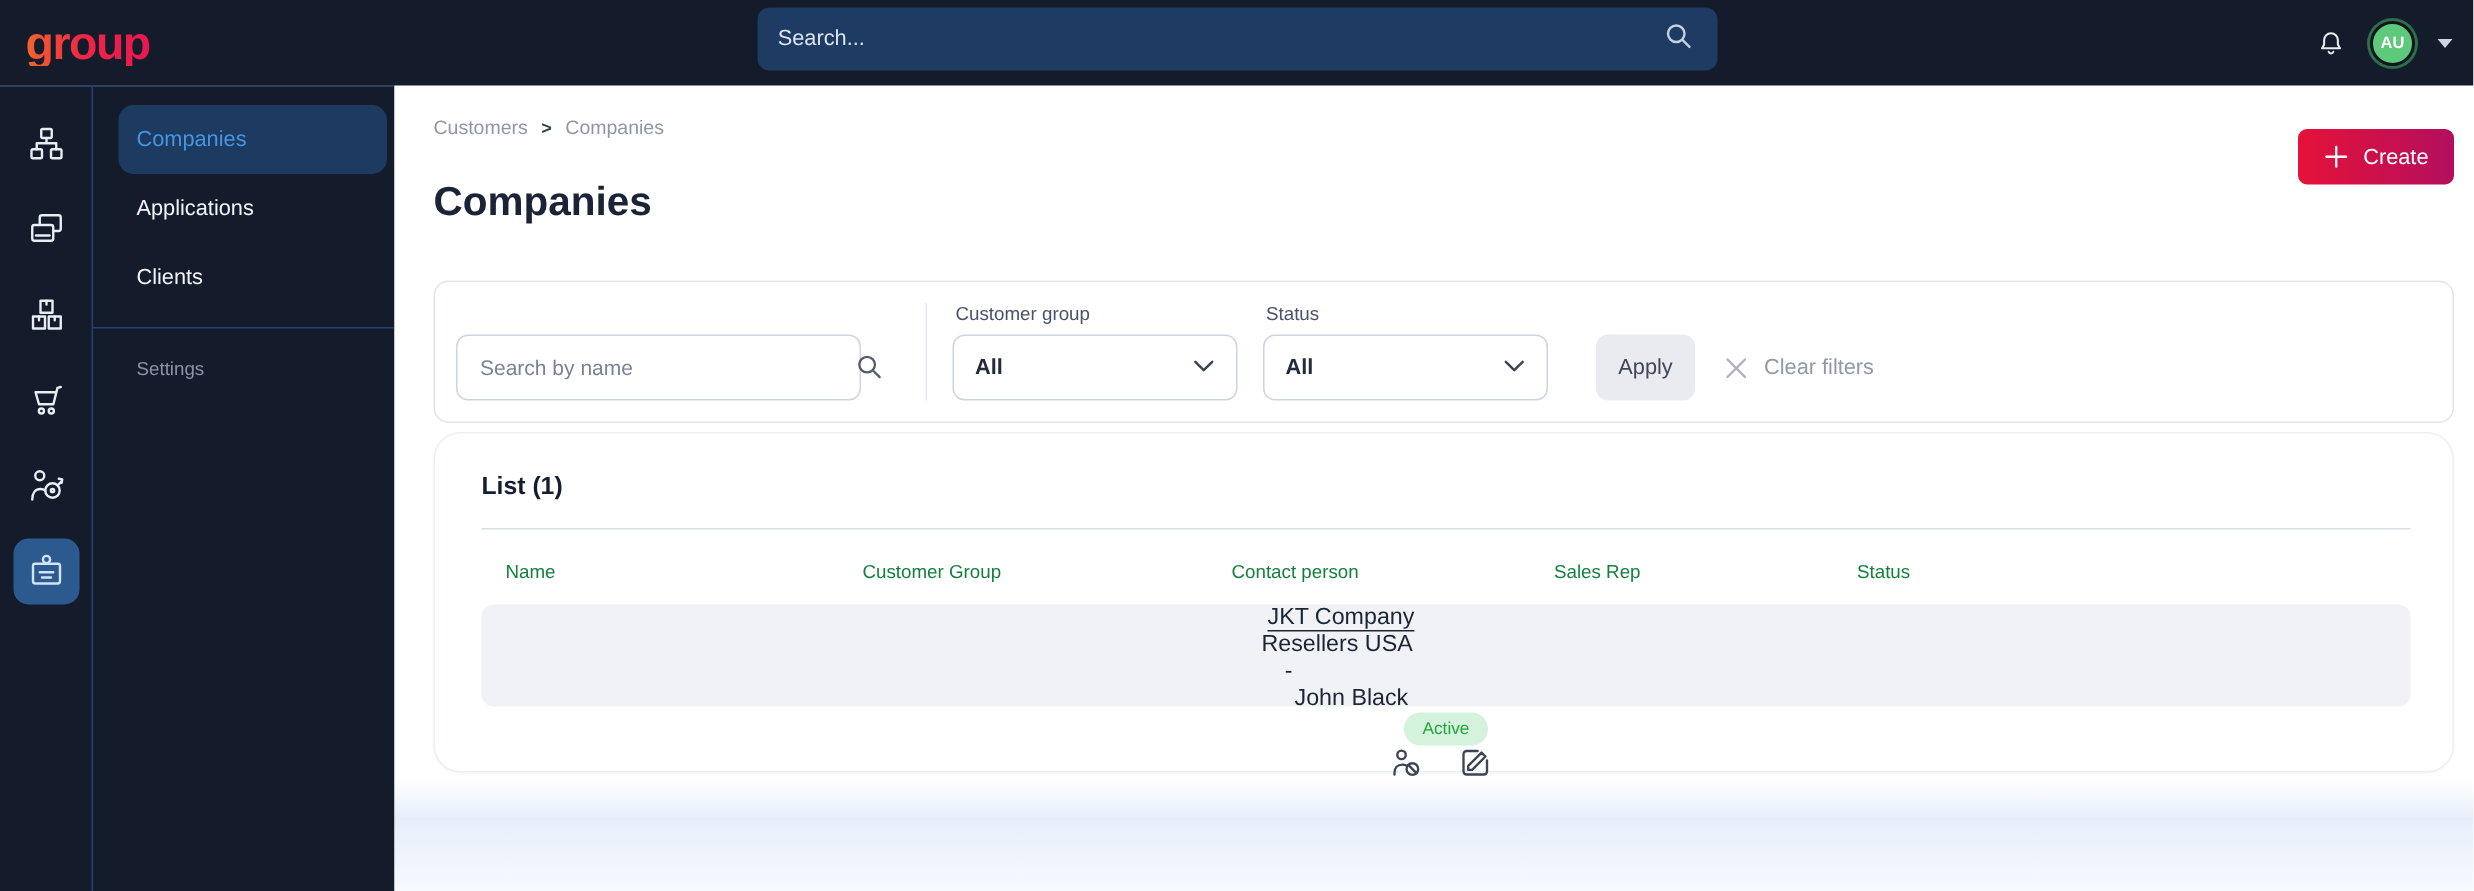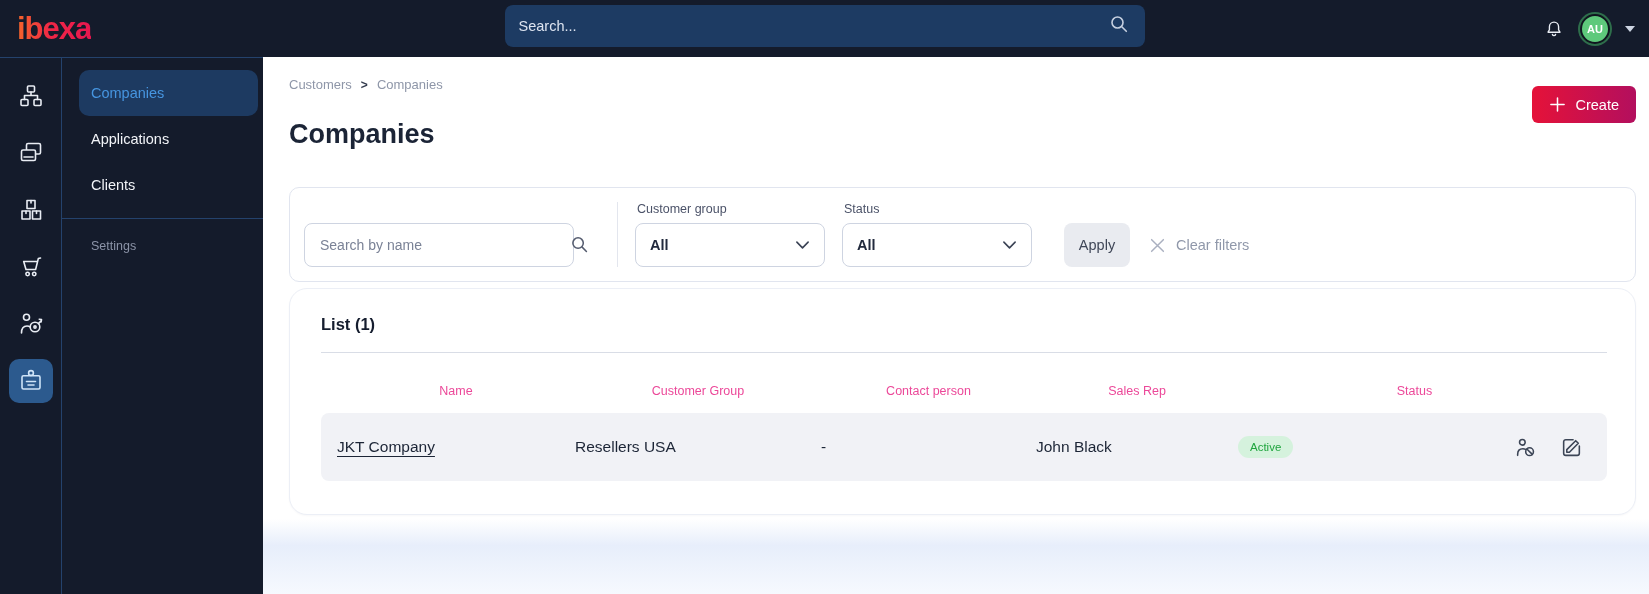--- a/index.html
+++ b/index.html
@@ -85,24 +85,24 @@
     font-family:"Liberation Sans",sans-serif;margin-top:40px; }
   .clear-btn { margin-left:19px; height:44px; display:flex; align-items:center; gap:10px;
     background:none; border:none; cursor:pointer; font-family:"Liberation Sans",sans-serif; }
   .clear-btn .txt { font-size:14.5px; color:#9098aa; }
 
   
   .list-card { margin-top:6px; height:227px; background:#fff; border:1px solid #eceff6;
     border-radius:18px; padding:26px 28px 0 31px; box-shadow:0 1px 2px rgba(20,30,60,.03); }
   .list-heading { font-size:16.5px; font-weight:bold; color:#151d2e; }
   .list-divider { height:1px; background:#d9dde6; margin-top:18px; }
-  .thead { display:flex; align-items:center; margin-top:31px; padding:0 16px;
-    font-size:12.5px; color:#ec4899;text-align:center; }
+  .thead { display:flex; align-items:center; margin-top:21px; padding:0 16px;
+    font-size:12.5px; color:#15803d; }
   .trow { display:flex; align-items:center; margin-top:15px; height:68px; padding:0 16px;
-    background:#f1f2f6; border-radius:8px; font-size:15.5px; color:#1c2536; }
+    background:#f1f2f6; border-radius:8px; font-size:15.5px; color:#1c2536;flex-direction:column; }
   .col-name { width:238px; } .col-group { width:246px; } .col-contact { width:215px; }
   .col-rep { width:202px; } .col-status { flex:1; }
   .name-link { color:#1c2536; text-decoration:underline; text-underline-offset:4px;
     cursor:pointer; }
   .badge { display:inline-block; background:#d5f2dd; color:#1fa53e; font-size:11.5px;
     padding:5px 12px; border-radius:11px; }
   .col-actions { display:flex; align-items:center; gap:23px; padding-right:8px; }
   .action-icon { cursor:pointer; display:flex; }
   .action-icon svg { stroke:#3c4556; fill:none; stroke-width:1.5; stroke-linecap:round; stroke-linejoin:round; }
 
@@ -112,21 +112,21 @@
   .x-ico svg { stroke:#aab0c0; fill:none; stroke-width:1.4; stroke-linecap:round; }
   .bell svg { stroke:#e9edf4; fill:none; stroke-width:1.5; stroke-linecap:round; stroke-linejoin:round; }
   .bell { cursor:pointer; display:flex; }
 </style>
 </head>
 <body>
 
 <div class="app">
 
   <header class="topbar">
-    <div class="logo">ibexa</div>
+    <div class="logo">group</div>
     <div class="topbar-search">
       <input type="text" placeholder="Search..." style="">
       <span class="mag">
         <svg width="20" height="20" viewBox="0 0 20 20">
             <circle cx="8.5" cy="8.5" r="5.5"></circle>
             <line x1="12.8" y1="12.8" x2="17.3" y2="17.3"></line>
           </svg>
       </span>
     </div>
     <div class="topbar-right">

